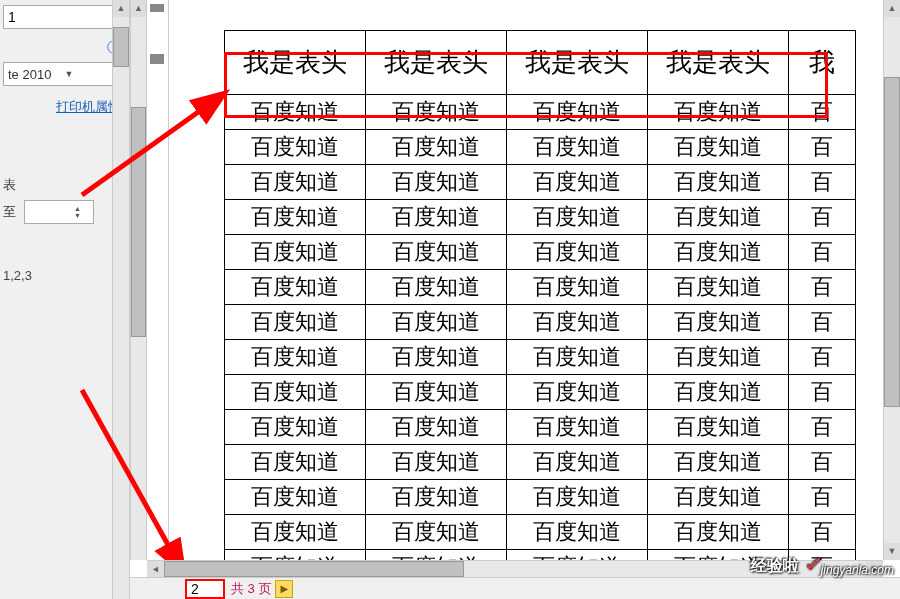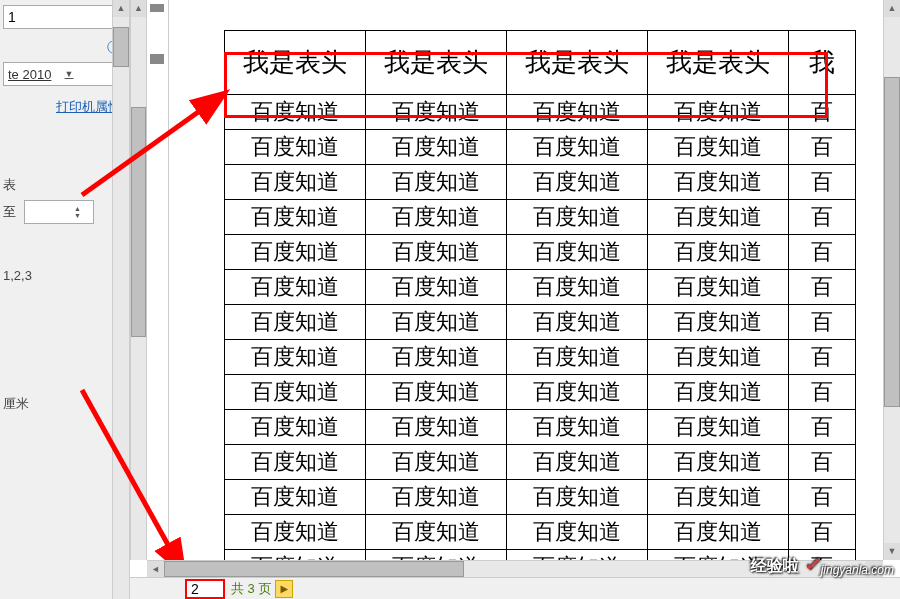--- a/index.html
+++ b/index.html
@@ -46,21 +46,21 @@
     }
     
     .dropdown-box {
       display: flex; align-items: center;
       background: #fff;
       border: 1px solid #aaa;
       height: 24px;
       margin: 5px 0;
       padding: 0 4px;
     }
-    .dropdown-box span { flex: 1; font-size: 13px; text-decoration: underline; }
+    .dropdown-box span { flex: 1; font-size: 13px; }
     .dropdown-box .arrow { font-size: 9px; color: #555; }
     
     .link-text {
       color: #1a5fb4;
       text-decoration: underline;
       text-align: right;
       margin: 12px 5px 12px 0;
       font-size: 13px;
     }
     
@@ -214,21 +214,21 @@
     }
     .page-input-box {
       border: 2px solid #ff0000;
       background: #fff;
       width: 40px; height: 20px;
       margin-left: 50px;
       padding: 0 4px;
       display: flex; align-items: center;
     }
     .page-input-box input { border: none; outline: none; width: 100%; font-size: 14px; }
-    .status-text { margin-left: 6px; color: #4d7c0f; }
+    .status-text { margin-left: 6px; color: #be185d; }
     .nav-btn {
       display: inline-block;
       width: 18px; height: 18px;
       background: #ffd966;
       border: 1px solid #c9a500;
       text-align: center;
       line-height: 16px;
       font-size: 10px;
       margin-left: 4px;
       color: #7a5c00;
@@ -279,21 +279,20 @@
         <span>▲</span>
         <span>▼</span>
       </div>
     </div>
   </div>
 
   <div style="height:30px"></div>
   <div class="panel-text">1,2,3</div>
 
   <div style="height:100px"></div>
-  <div class="panel-text">厘米</div>
 
   <div class="scrollbar-v">
     <div class="arrow">▲</div>
     <div class="thumb"></div>
   </div>
 </div>
 
 <div class="doc-scrollbar-v">
   <div class="arrow-up">▲</div>
   <div class="thumb"></div>

